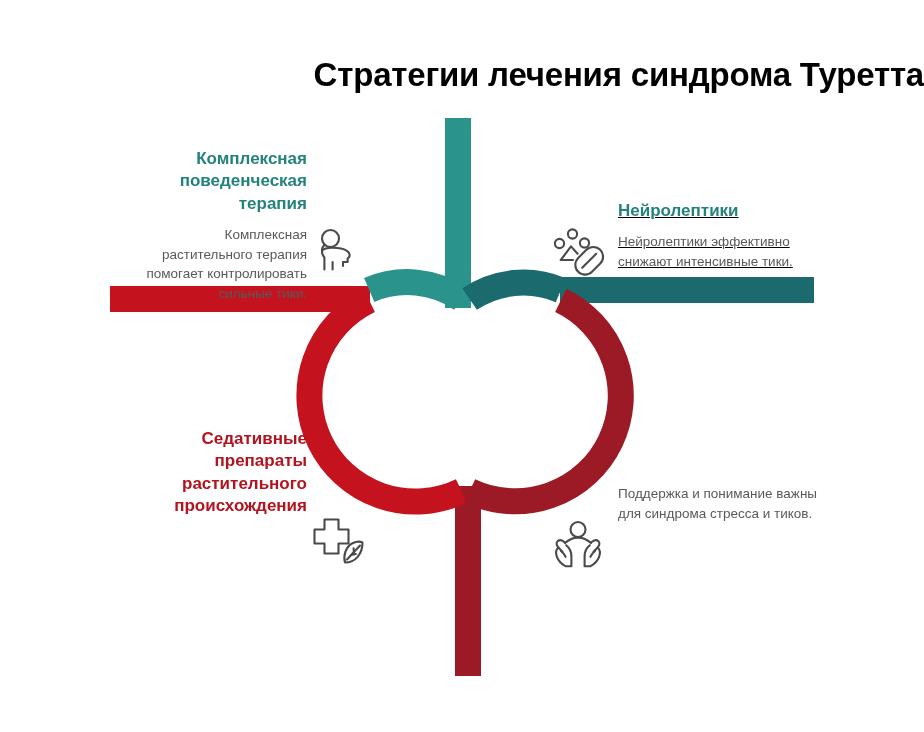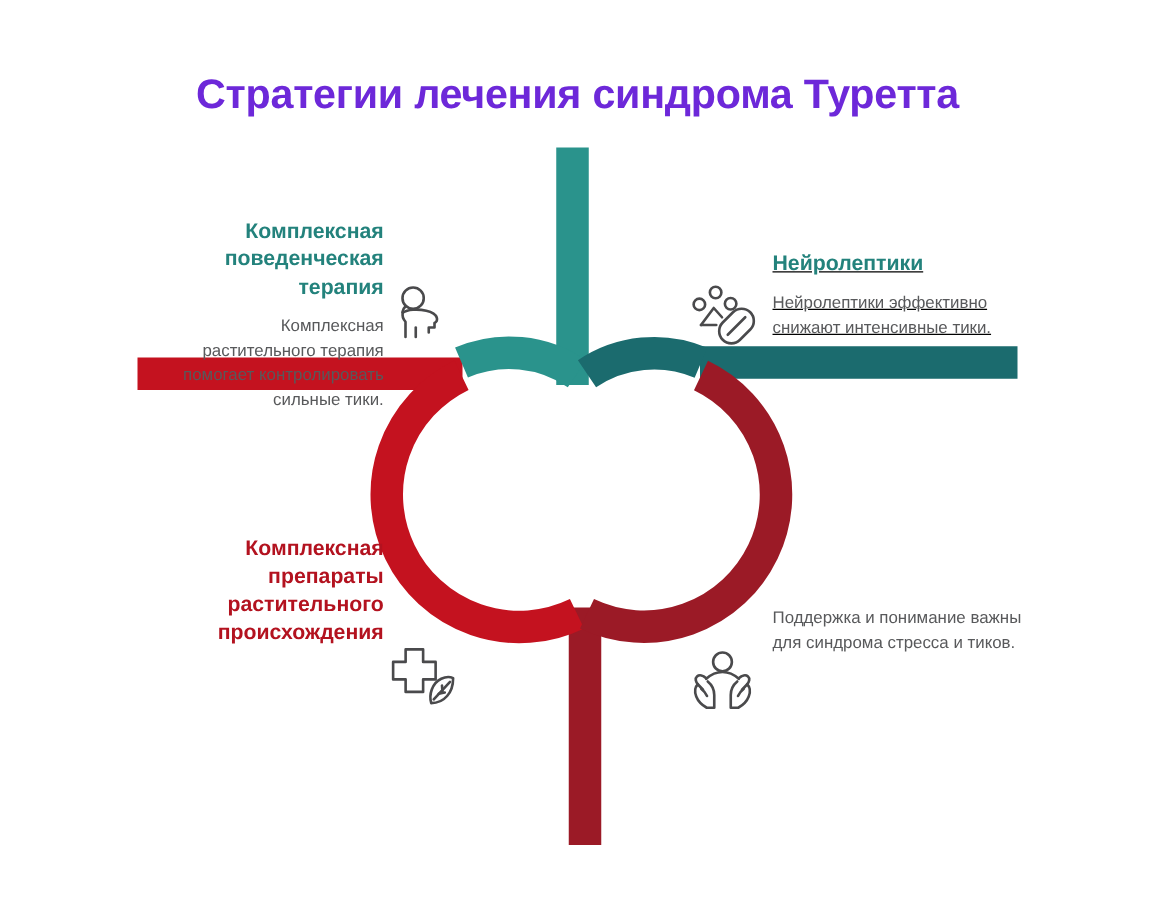--- a/index.html
+++ b/index.html
@@ -19,24 +19,24 @@
     background: #ffffff;
     overflow: hidden;
   }
 
   
   .title {
     position: absolute;
     left: 0;
     top: 56px;
     width: 924px;
-    text-align: center;
+    text-align: right;
     font-size: 33px;
     font-weight: bold;
-    color: #6d28d9;
+    color: #000000;
     letter-spacing: -0.2px;
     line-height: 1.15;
   }
 
   
   .wheel {
     position: absolute;
     left: 96px;
     top: 104px;
   }
@@ -56,21 +56,21 @@
     font-size: 13.5px;
     line-height: 1.45;
     color: #58595b;
   }
   .teal h3 { color: #23827c; }
   .red  h3 { color: #b3121f; }
 
   
   #block-cbt {
     left: 132px;
-    top: 174px;
+    top: 148px;
     width: 175px;
     text-align: right;
   }
   
   #block-herbal {
     left: 122px;
     top: 428px;
     width: 185px;
     text-align: right;
   }
@@ -132,21 +132,21 @@
     <h3>Комплексная поведенческая терапия</h3>
     <p>Комплексная растительного терапия помогает контролировать сильные тики.</p>
   </div>
 
   <div class="block teal" id="block-neuro">
     <h3>Нейролептики</h3>
     <p>Нейролептики эффективно снижают интенсивные тики.</p>
   </div>
 
   <div class="block red" id="block-herbal">
-    <h3>Комплексная препараты растительного происхождения</h3>
+    <h3>Седативные препараты растительного происхождения</h3>
   </div>
 
   <div class="block red" id="block-support">
     <p>Поддержка и понимание важны для синдрома стресса и тиков.</p>
   </div>
 
   <div class="icon" id="icon-person">
     <svg width="48" height="50" viewBox="0 0 48 50" fill="none" stroke="#4a4a4c" stroke-width="2.1" stroke-linecap="round" stroke-linejoin="round">
       <circle cx="18.5" cy="12.5" r="8.5"></circle>
       <path d="M12.6 18.8 C 11.0 20.4 10.2 22.0 10.0 23.6"></path>

